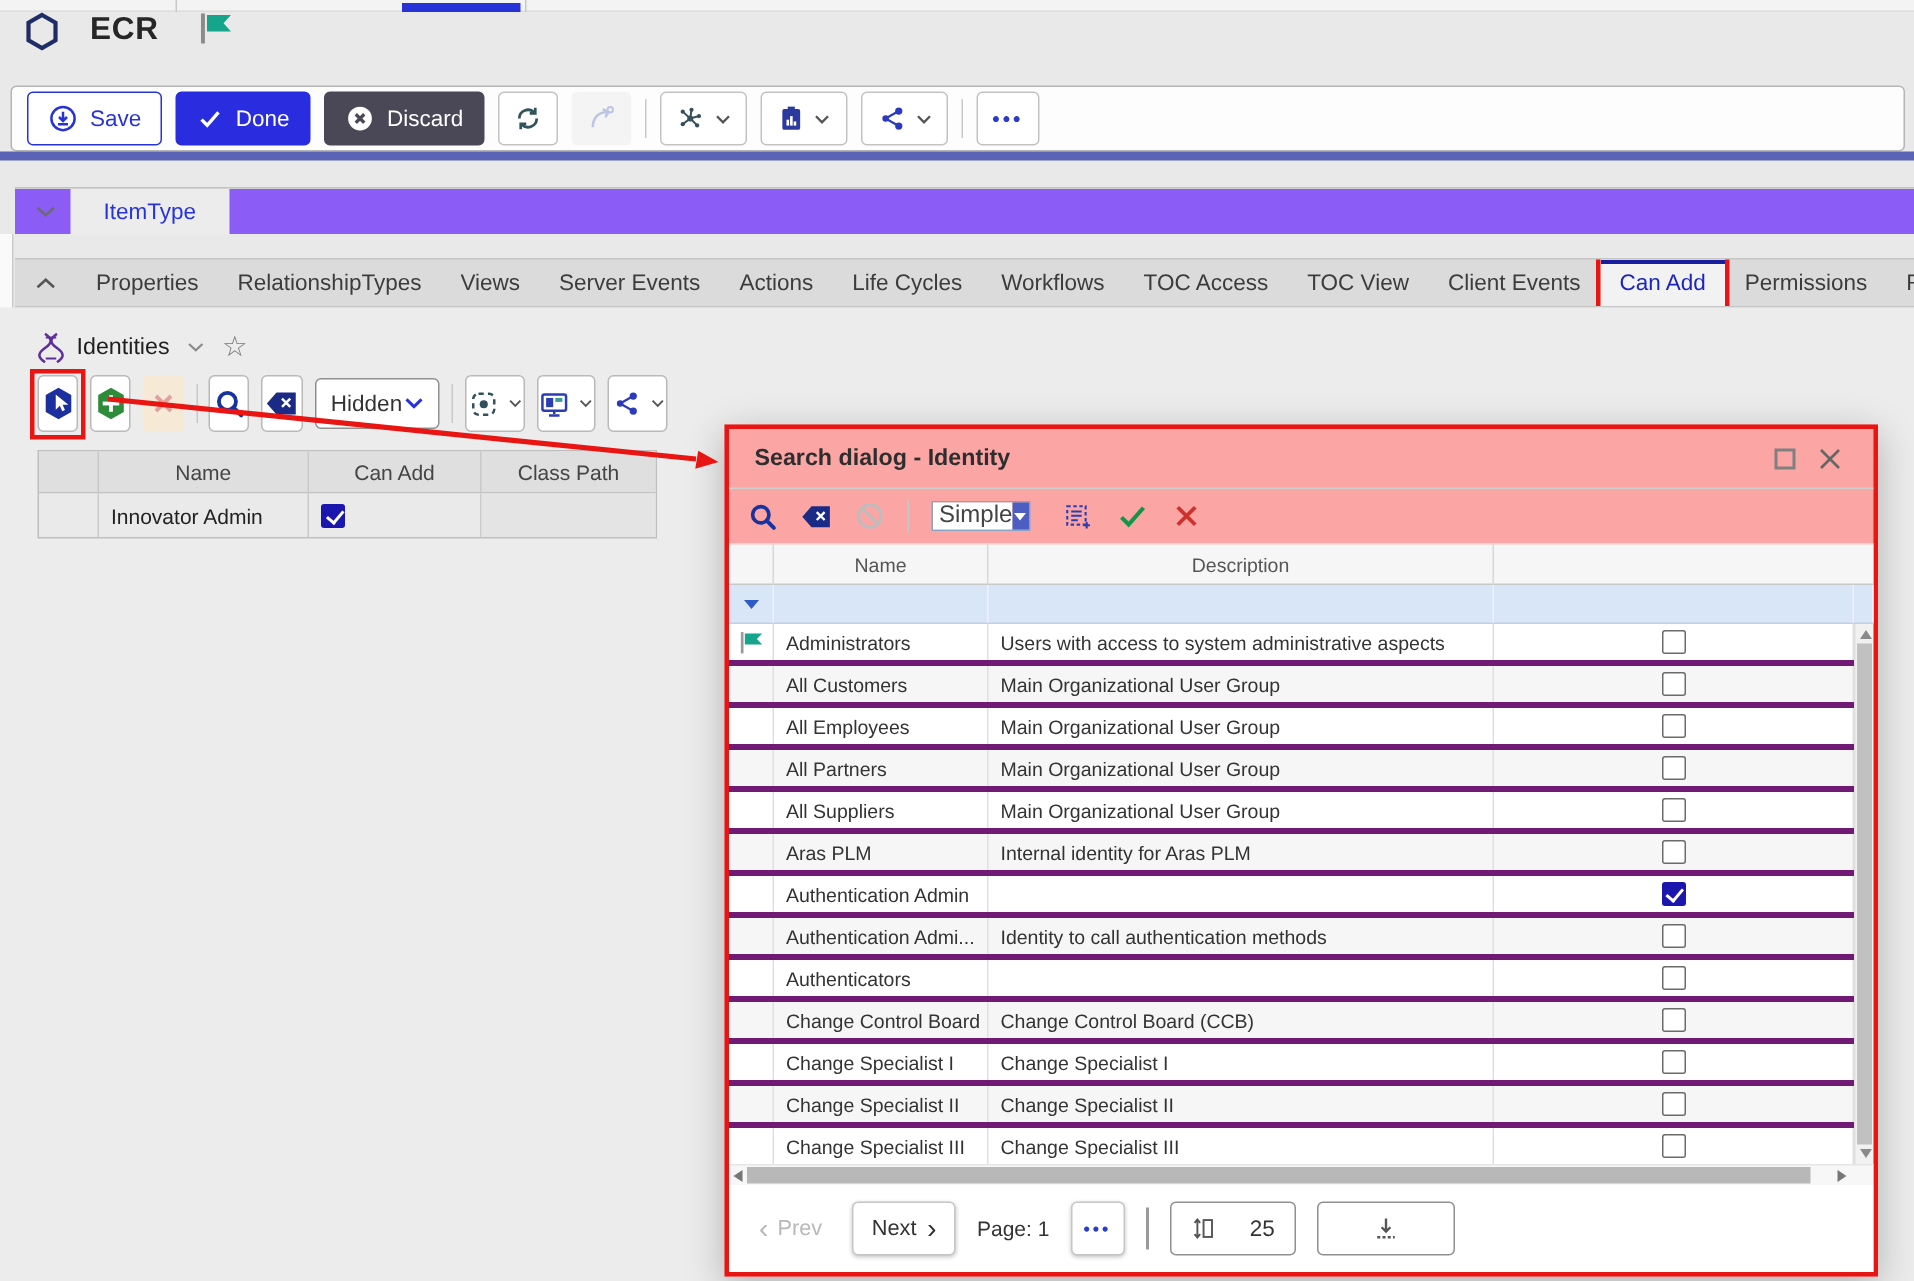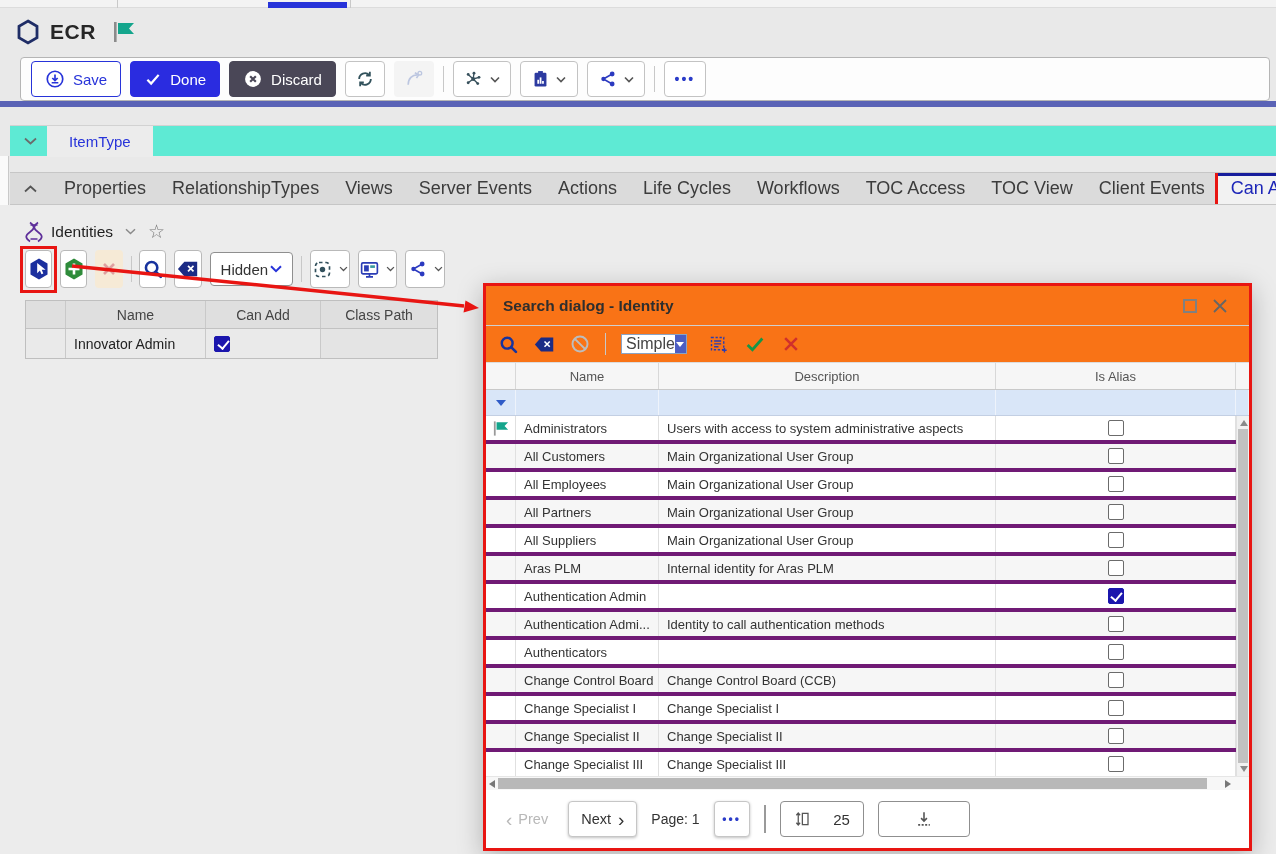--- a/index.html
+++ b/index.html
@@ -7,53 +7,53 @@
   .page{position:relative;width:1276px;height:854px;background:#e9e9e9;overflow:hidden;
         font-family:"Liberation Sans",sans-serif;color:#222}
   svg{display:block}
 
   
   .topstrip{position:relative;height:8px;background:#f3f3f3;border-bottom:1px solid #dcdcdc}
   .tsdiv{position:absolute;top:0;width:1px;height:8px;background:#c9c9c9}
   .tsactive{position:absolute;top:2px;left:268px;width:79px;height:6px;background:#2733d9}
 
   
-  .appheader{height:47px;display:flex;align-items:center;padding-left:16px;gap:10px}
+  .appheader{height:47px;display:flex;align-items:flex-start;padding-left:16px;gap:20px}
   .apptitle{font-size:21px;font-weight:bold;color:#262626;letter-spacing:.5px}
 
   
-  .mtb{padding:2px 6px 0 20px;height:46px}
+  .mtb{padding:2px 6px 0 7px;height:46px}
   .tbbox{height:44px;background:#fdfdfd;border:1px solid #b5b5b5;border-radius:4px;
          display:flex;align-items:center;gap:9px;padding:0 10px}
   .btn{height:36px;border-radius:4px;display:flex;align-items:center;gap:8px;padding:0 13px;
        font-size:15px;background:#fff;border:1px solid #2733d9;color:#2733d9;cursor:pointer}
   .btn.primary{background:#2a2ce0;border-color:#2a2ce0;color:#fff}
   .btn.dark{background:#4a4757;border-color:#4a4757;color:#fff}
   .iconbtn{width:40px;height:36px;border:1px solid #c3c3c3;border-radius:4px;background:#fff;
            display:flex;align-items:center;justify-content:center;cursor:pointer}
   .iconbtn.disabled{border-color:transparent;background:#f4f4f4}
   .dropbtn{width:58px;height:36px;border:1px solid #c3c3c3;border-radius:4px;background:#fff;
            display:flex;align-items:center;justify-content:center;gap:6px;cursor:pointer}
   .vsep{width:1px;height:26px;background:#c8c8c8}
   .dots{color:#2b3cc9;font-weight:bold;font-size:14px;letter-spacing:2px}
 
   .indigo{height:6px;background:#5a63b6;margin:0 0 0 0}
 
   
-  .itbar{margin:18px 0 0 10px;height:31px;background:#5eead4;border-top:1px solid #d2d2d2;
+  .itbar{margin:18px 0 0 10px;height:31px;background:#8b5cf6;border-top:1px solid #d2d2d2;
          display:flex;align-items:center}
   .itchev{margin:0 10px 0 14px}
   .ittab{height:31px;display:flex;align-items:center;padding:0 22px;background:#ececec;
          color:#2733d9;font-size:15px;cursor:pointer}
 
   
   .tabbar{margin:16px 0 0 10px;height:33px;background:#dbdbdb;border-top:1px solid #c6c6c6;
           border-bottom:1px solid #c6c6c6;display:flex;align-items:stretch;overflow:hidden;white-space:nowrap}
   .collapse{display:flex;align-items:center;padding:0 14px 0 14px;cursor:pointer}
-  .tab{display:flex;align-items:center;padding:0 13px;font-size:18px;color:#3c3c3c;cursor:pointer;position:relative}
+  .tab{display:flex;align-items:center;padding:0 13px;font-size:15px;color:#3c3c3c;cursor:pointer;position:relative}
   .tab.active{background:#f2f2f2;color:#1d26b8;box-shadow:inset 0 3px 0 #171d9c}
   .ann{position:absolute;border:3px solid #e81512;pointer-events:none}
   .ann.tabann{left:-3px;right:-3px;top:-6px;bottom:-7px}
 
   
   .rail{position:absolute;left:0;top:156px;bottom:0;width:9px;background:#fafafa;border-right:1px solid #c9c9c9}
   .content{position:absolute;left:0;top:205px;right:0;bottom:0;background:#ececec}
   .panel{position:absolute;left:25px;top:0;width:420px}
   .idhead{margin-top:13px;height:27px;display:flex;align-items:center;gap:8px}
   .idtitle{font-size:15.5px;font-weight:normal;color:#1f1f1f}
@@ -81,21 +81,21 @@
 
   .cb{width:16px;height:16px;border:1.5px solid #6b6b6b;border-radius:2px;background:#fff;position:relative;flex:none}
   .cb.checked{background:#1b16ad;border-color:#1b16ad}
   .cb.checked::after{content:"";position:absolute;left:4.5px;top:1px;width:5px;height:9px;
        border:solid #fff;border-width:0 2.5px 2.5px 0;transform:rotate(40deg)}
 
   
   .overlay{position:absolute;left:0;top:0;width:1276px;height:854px;pointer-events:none;z-index:60}
 
   
-  .dialog{position:absolute;left:483px;top:283px;width:769px;height:568px;background:#f97316;
+  .dialog{position:absolute;left:483px;top:283px;width:769px;height:568px;background:#fca5a5;
           border:3px solid #e81512;z-index:50;box-shadow:0 6px 24px rgba(0,0,0,.25);display:flex;flex-direction:column}
   .dtitle{height:40px;display:flex;align-items:center;padding:0 14px 0 17px;border-bottom:1px solid #cfcfcf;flex:none}
   .dtitle .t{font-size:15.5px;font-weight:bold;color:#2e2e2e;flex:1}
   .winbtn{width:30px;height:26px;display:flex;align-items:center;justify-content:center;cursor:pointer}
   .maxbox{width:14px;height:14px;border:2px solid #808080}
   .dtb{height:37px;display:flex;align-items:center;gap:15px;padding:0 0 0 12px;border-bottom:1px solid #dcdcdc;flex:none}
   .legacy-select{display:flex;align-items:center;border:1px solid #8aa3c4;height:20px;width:66px;cursor:pointer}
   .legacy-select .fld{flex:1;font-size:16px;color:#444;padding-left:4px;background:#fff;height:100%;display:flex;align-items:center}
   .legacy-select .dbtn{width:16px;height:100%;background:#4d5ec2;display:flex;align-items:center;justify-content:center}
   .tri-dn{width:0;height:0;border-left:4px solid transparent;border-right:4px solid transparent;border-top:5px solid #fff}
@@ -493,21 +493,20 @@
         <svg width="20" height="20" viewBox="0 0 24 24">
             <path d="M5 5l14 14M19 5L5 19" stroke="#d0302c" stroke-width="3"></path>
           </svg>
       </button>
     </div>
 
     <div class="dhead">
       <div class="dhc w0"></div>
       <div class="dhc w1">Name</div>
       <div class="dhc w2">Description</div>
-      <div class="dhc w3">Is Alias</div>
       <div class="dhc w4"></div>
     </div>
     <div class="dfilter">
       <div class="dfc w0">
           <span class="ftri"></span>
         </div>
       <div class="dfc w1"></div>
       <div class="dfc w2"></div>
       <div class="dfc w3"></div>
       <div class="dfc w4"></div>

